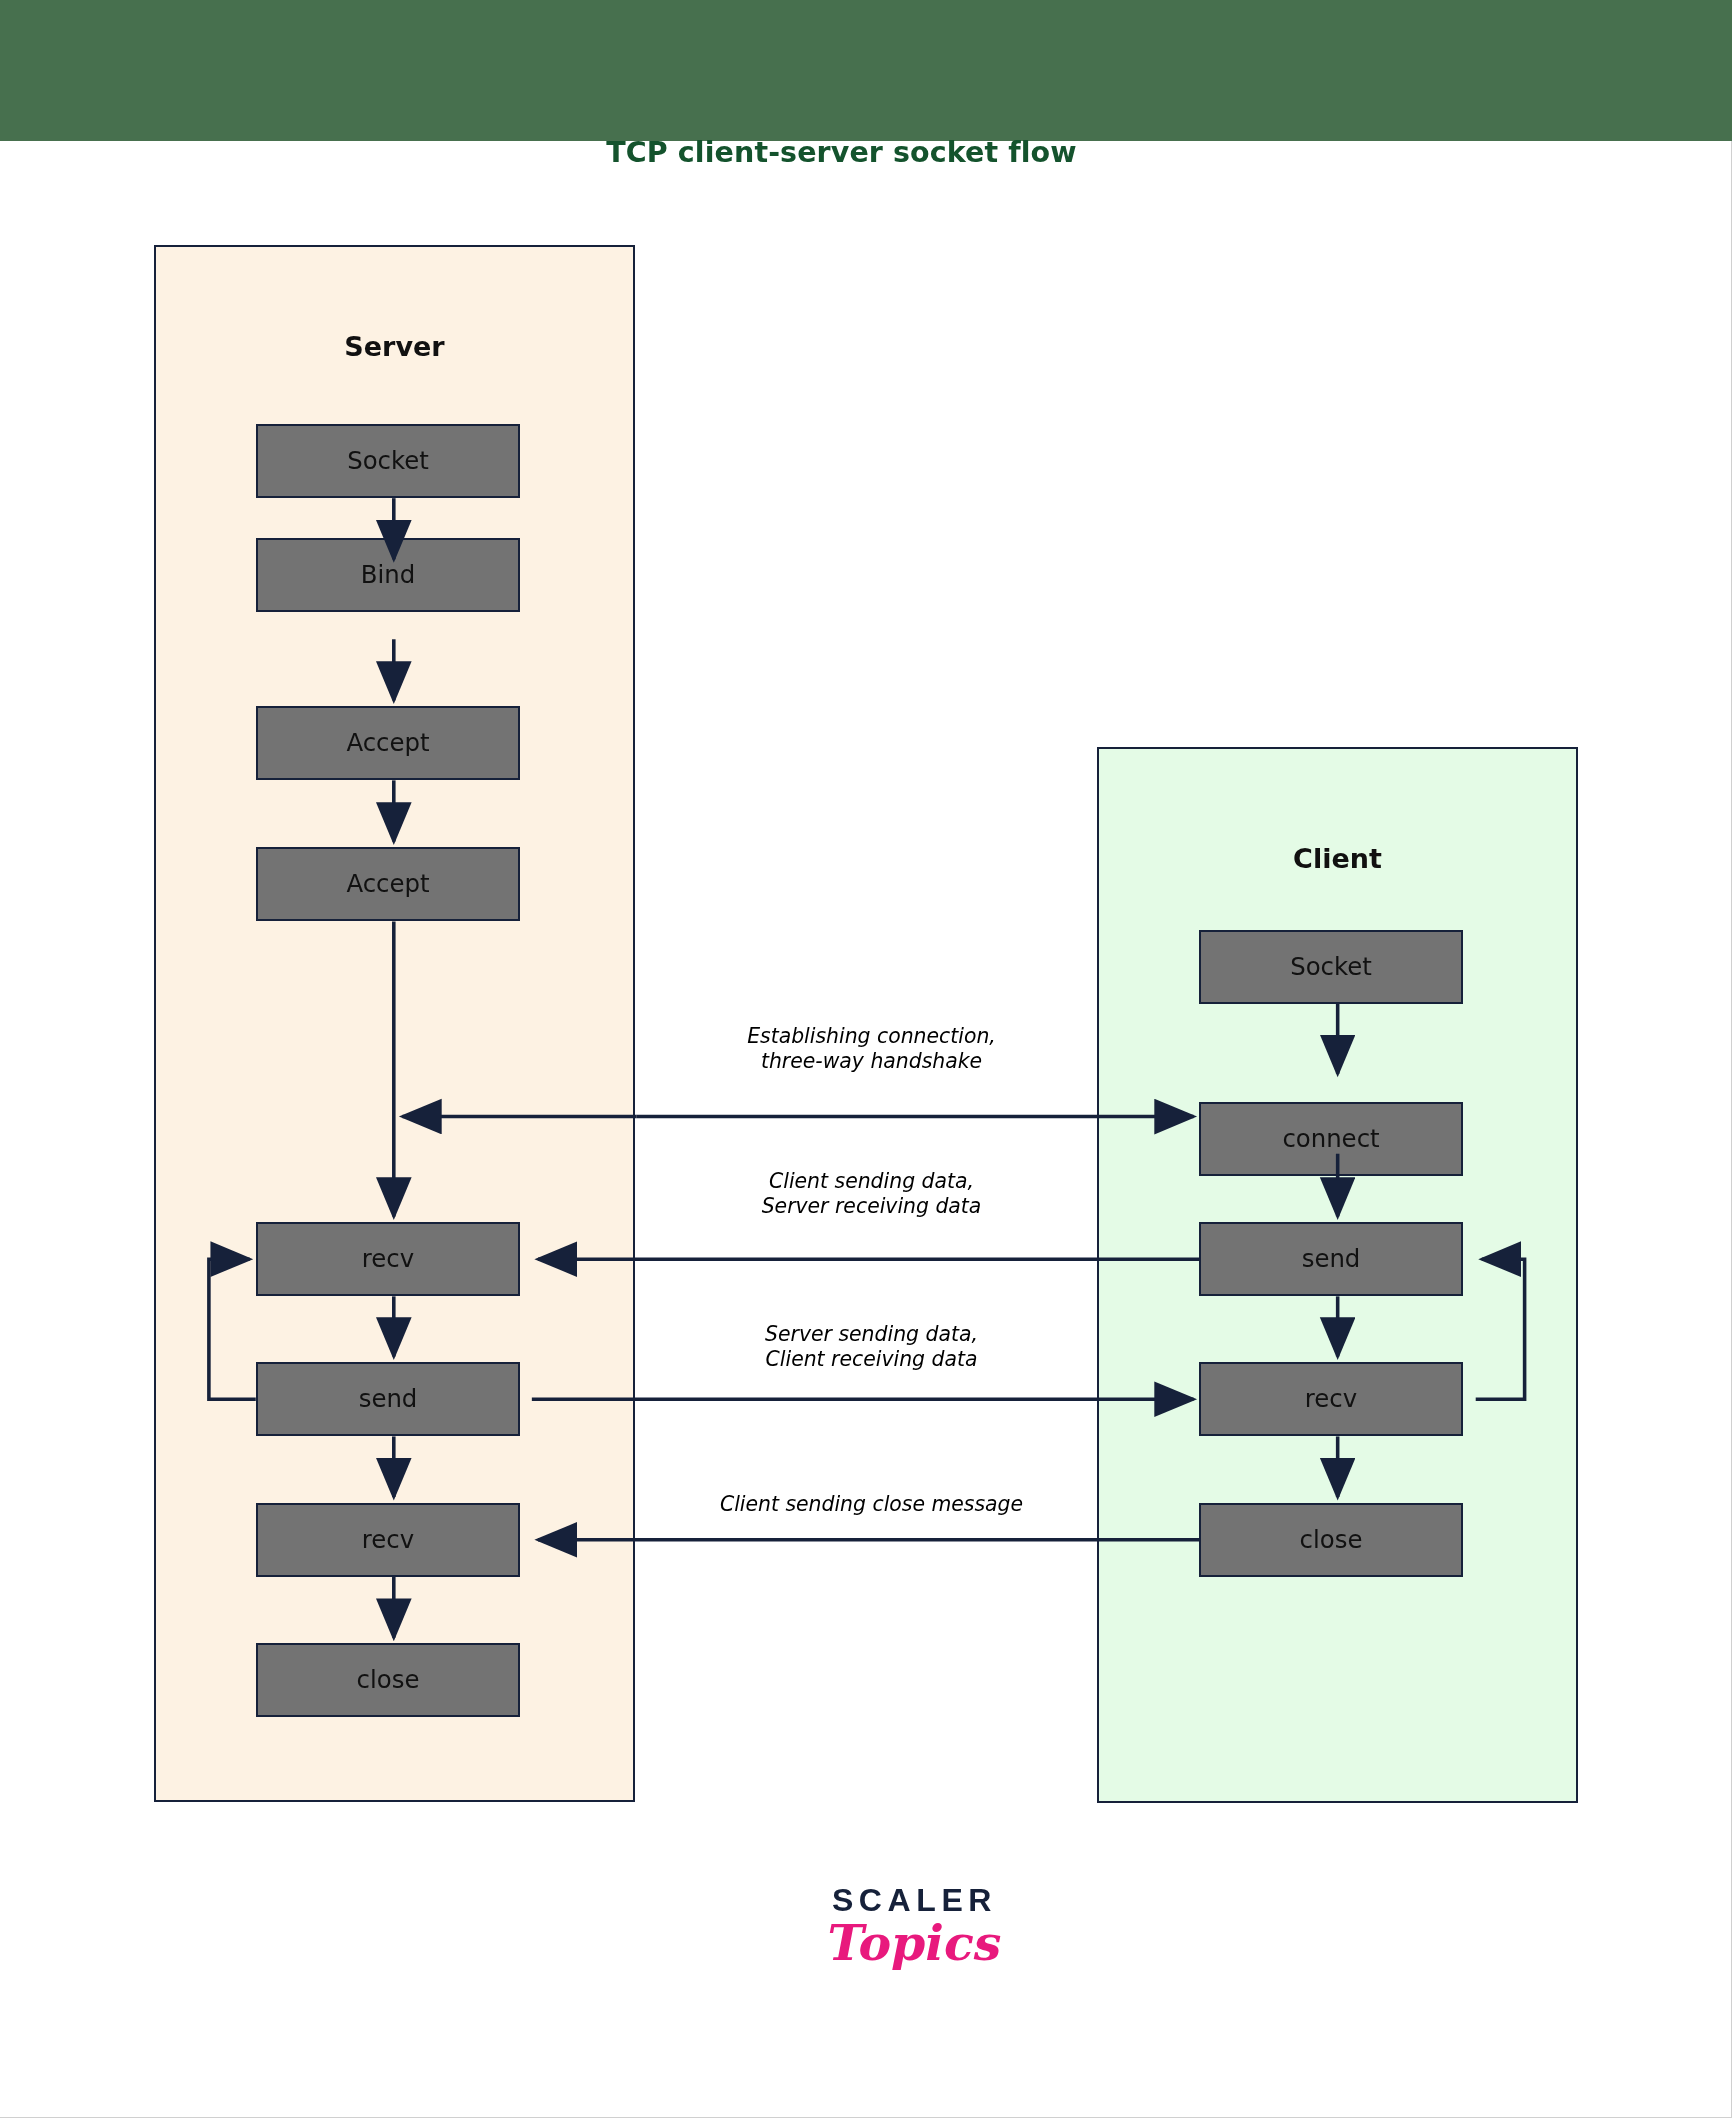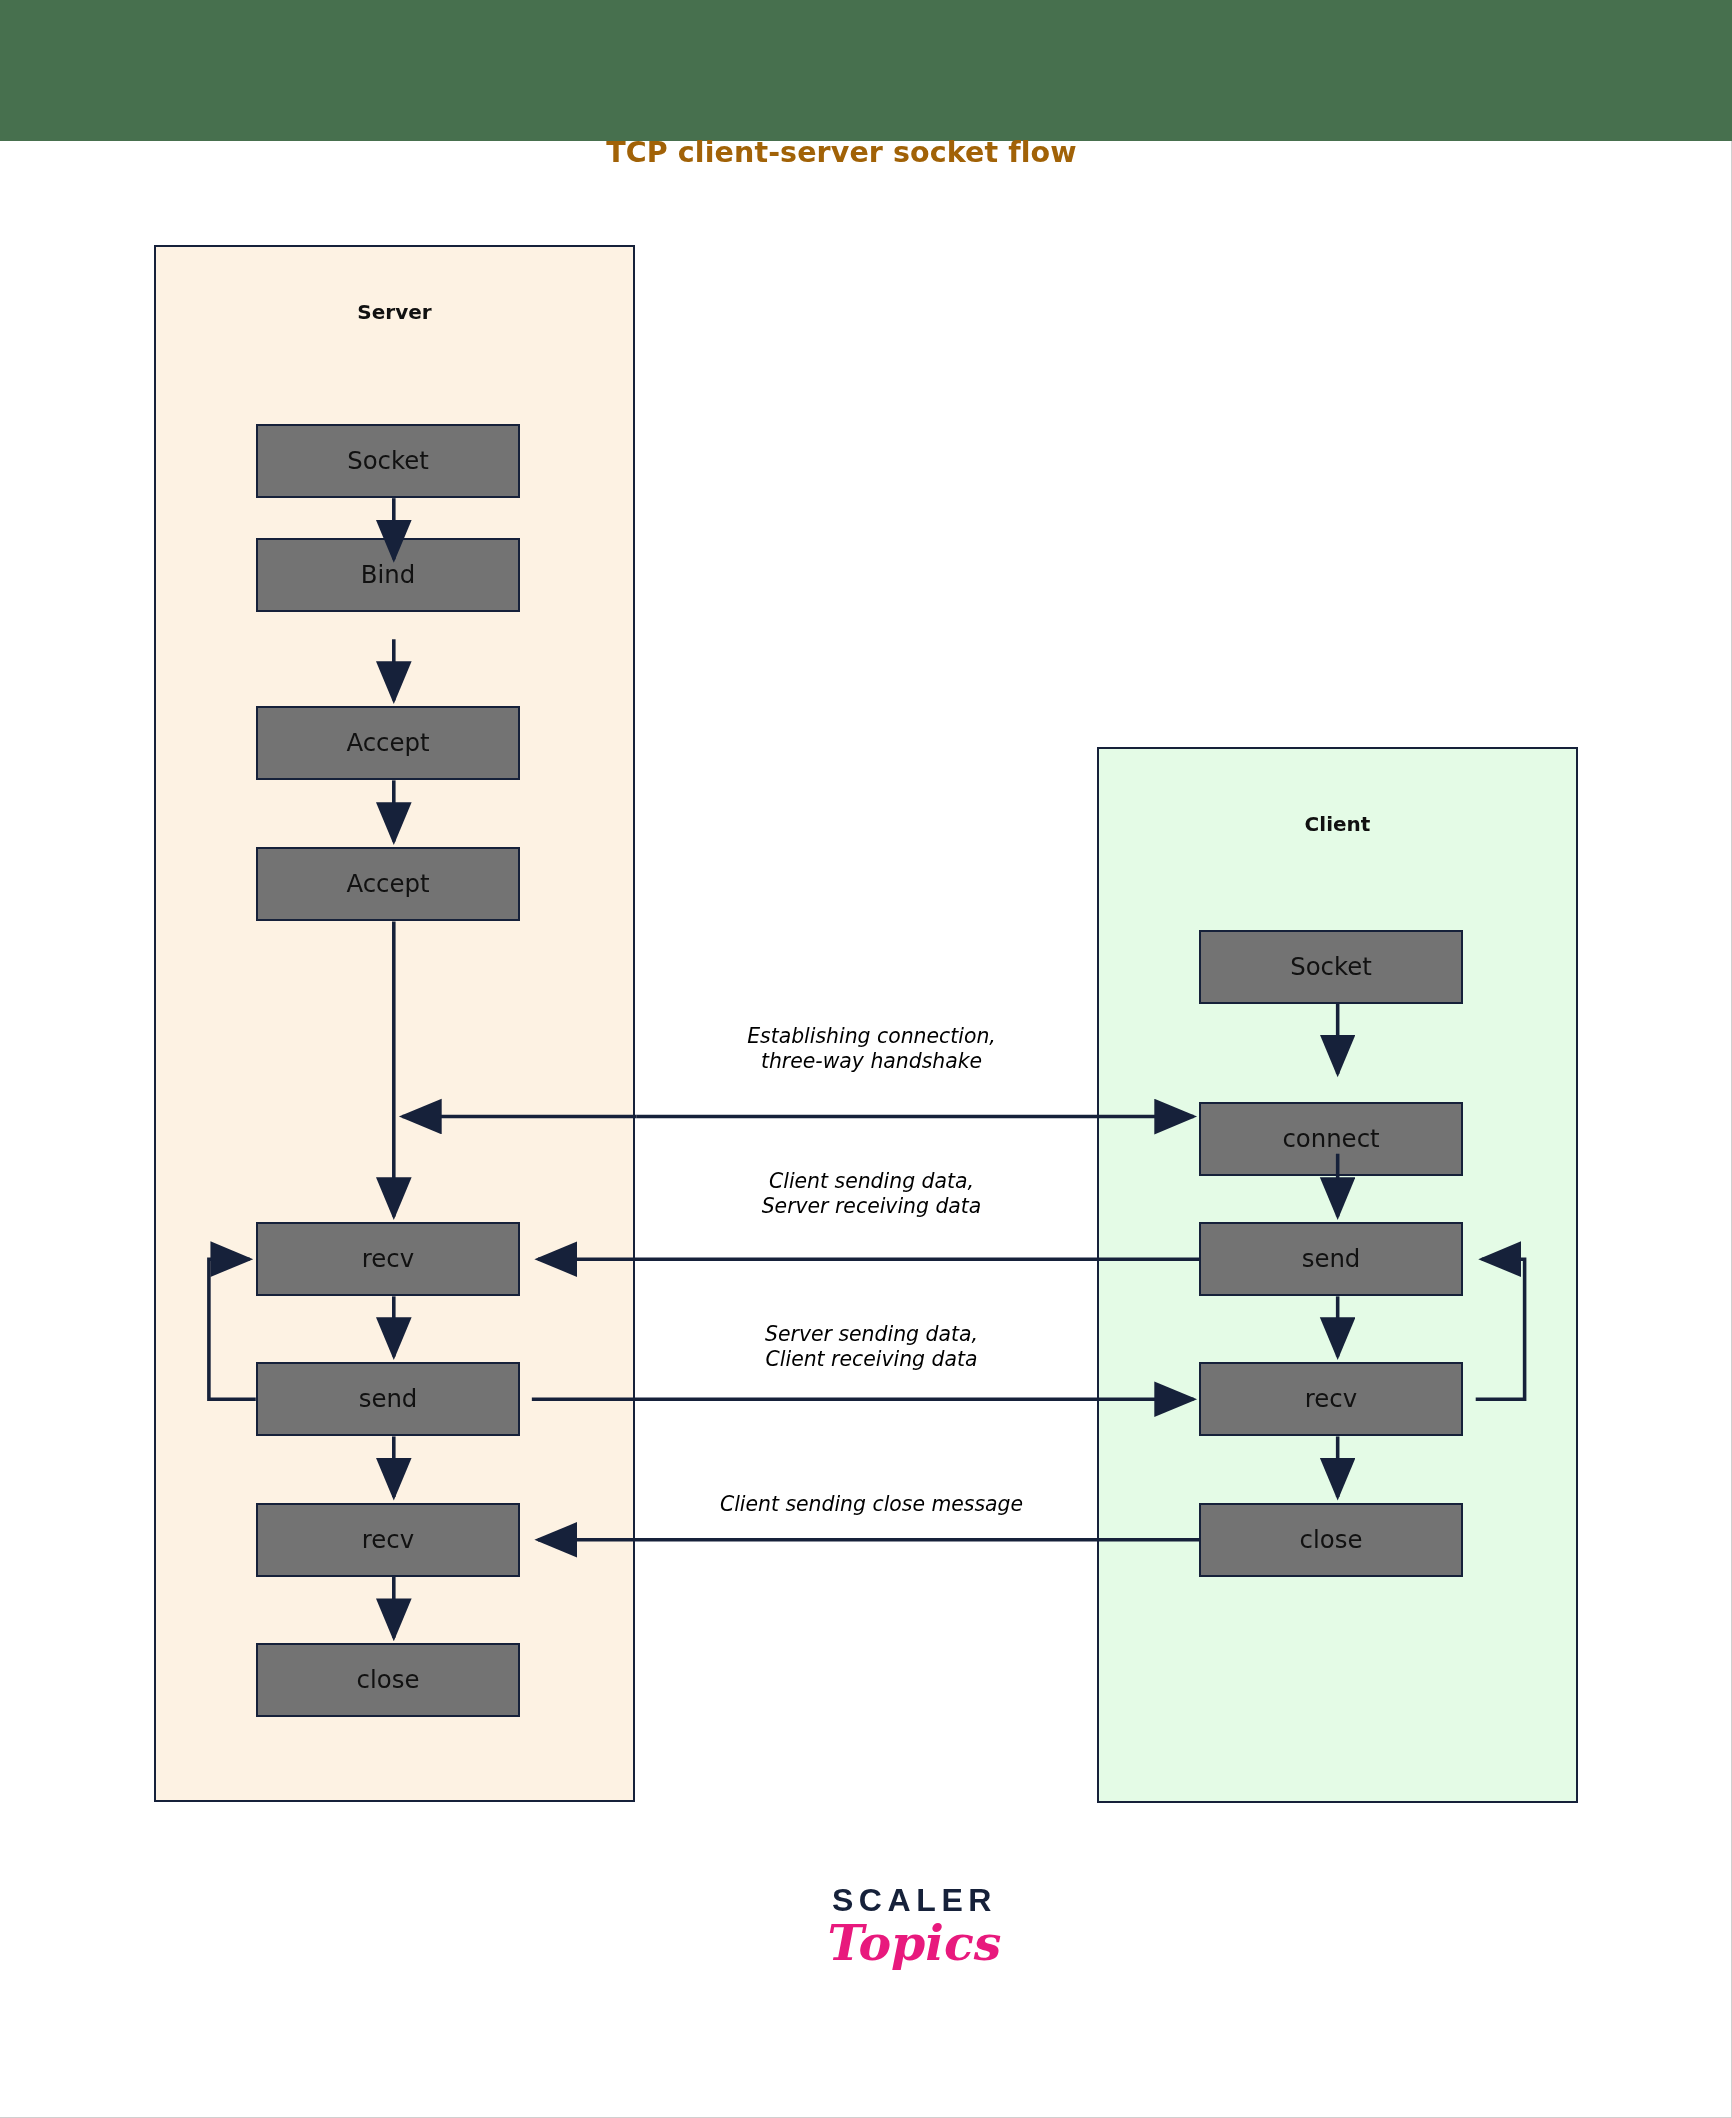--- a/index.html
+++ b/index.html
@@ -35,21 +35,21 @@
     background: #ffffff;
   }
   #diagram-title {
     position: absolute;
     left: 0;
     top: 136px;
     width: 1683px;
     text-align: center;
     font-size: 28.5px;
     font-weight: bold;
-    color: #a16207;
+    color: #14532d;
     letter-spacing: 0.1px;
     white-space: nowrap;
   }
 
   
   .lane {
     position: absolute;
     border: 2.5px solid #16213a;
     box-sizing: border-box;
   }
@@ -65,23 +65,24 @@
     top: 747px;
     width: 481px;
     height: 1056px;
     background: #e4fbe6;
   }
   .lane-title {
     position: absolute;
     left: 0;
     width: 100%;
     text-align: center;
-    font-size: 20px;
+    font-size: 27px;
     font-weight: bold;
     color: #111111;
+    margin-top: 31px;
   }
 
   
   .node {
     position: absolute;
     width: 264px;
     height: 74px;
     background: #737373;
     border: 2.5px solid #16213a;
     box-sizing: border-box;

